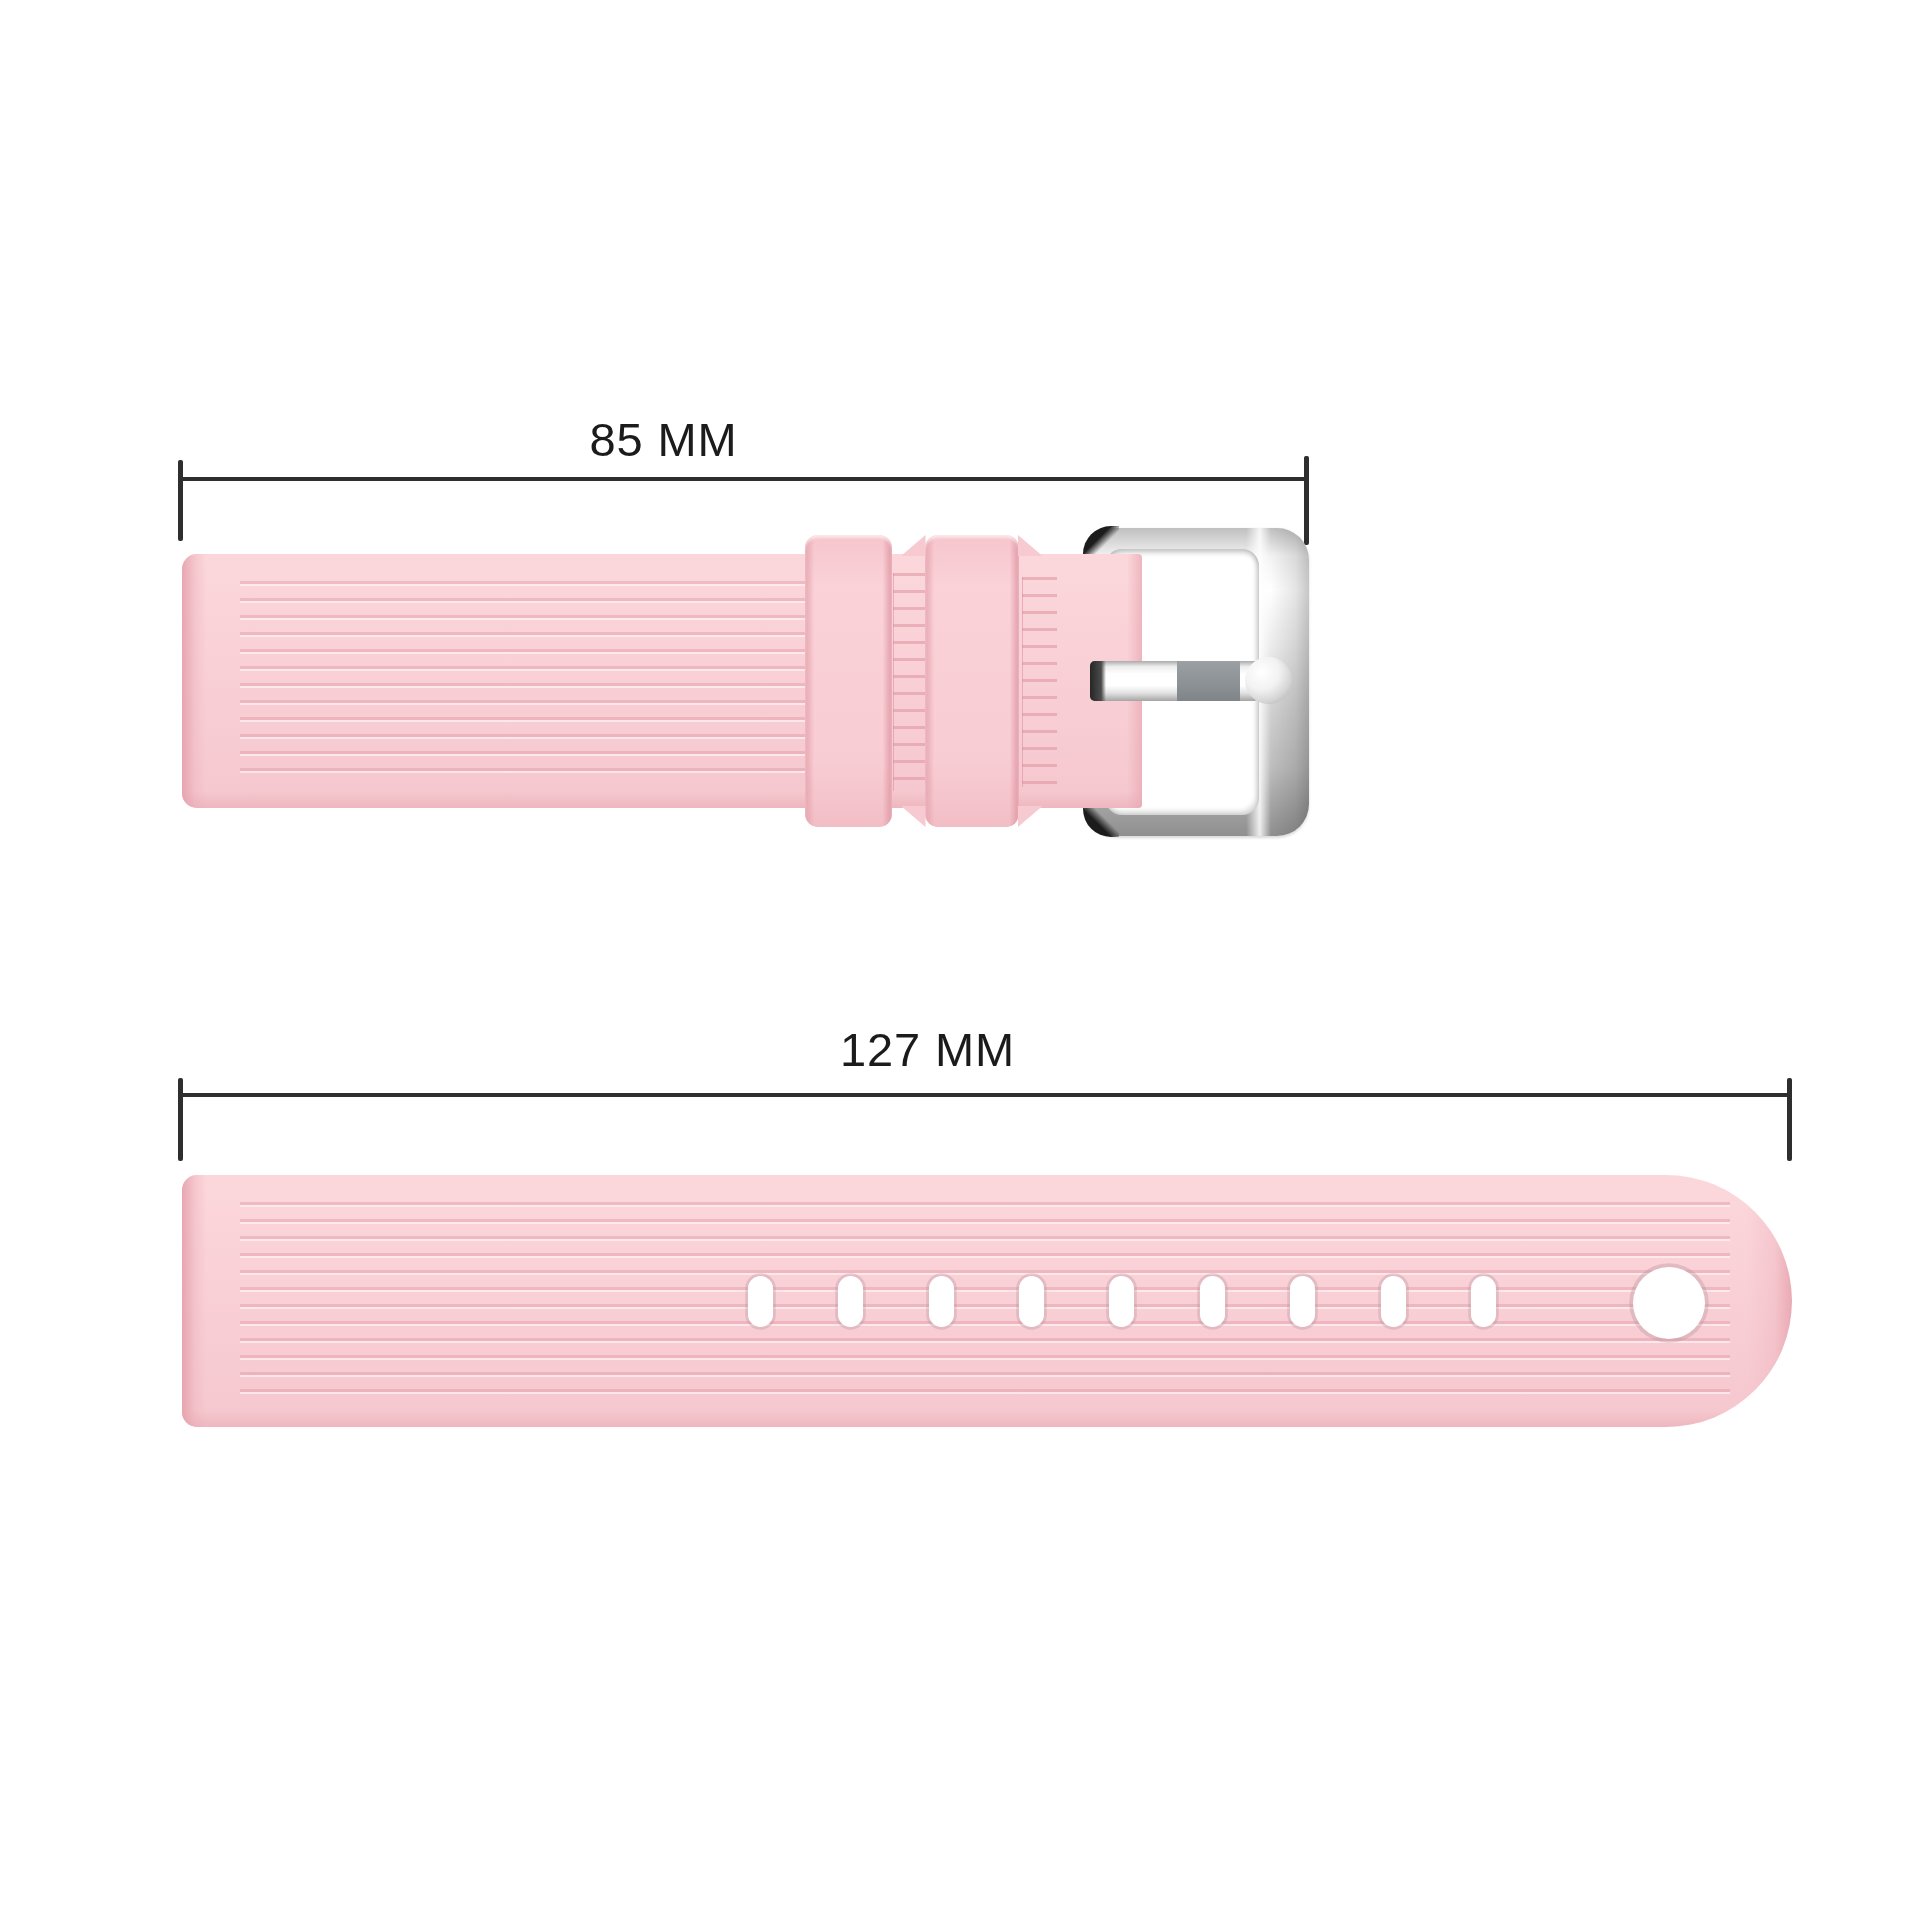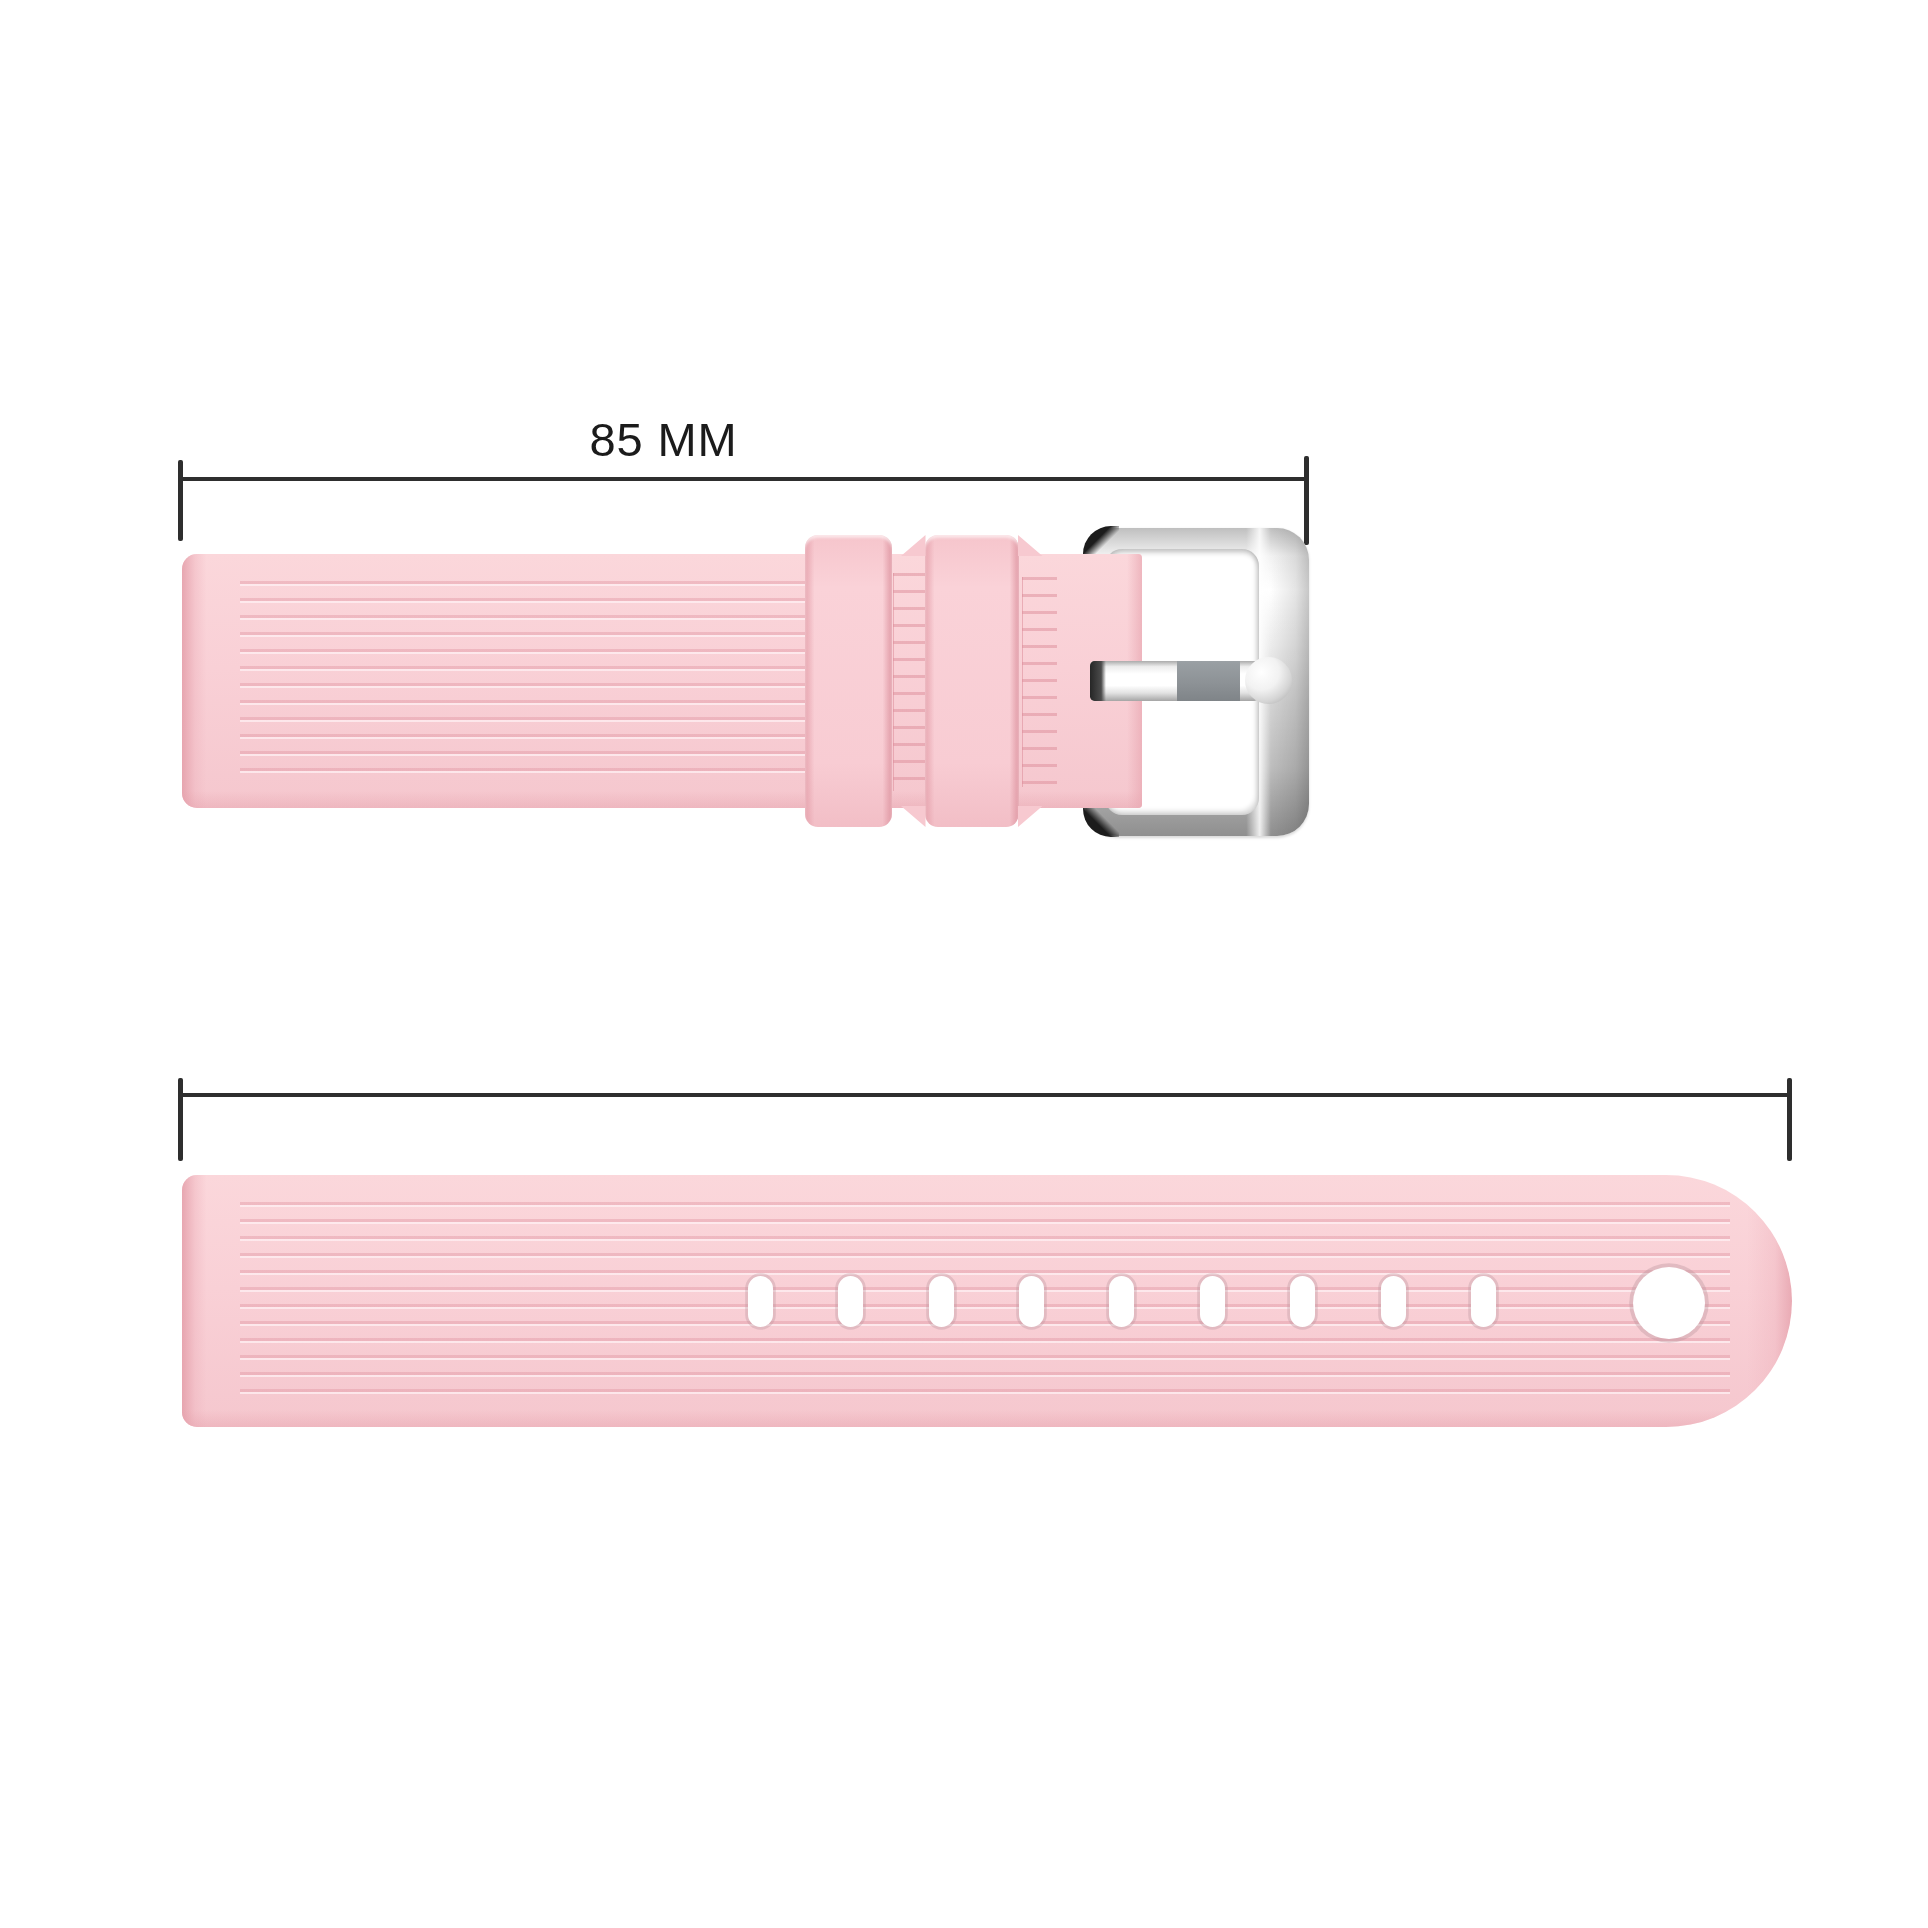--- a/index.html
+++ b/index.html
@@ -221,20 +221,21 @@
   <div class="wedge z5" style="left:1018px; top:535px; clip-path:polygon(0 0, 100% 100%, 0 100%);"></div>
   <div class="wedge z5" style="left:901px; top:806px; clip-path:polygon(0 0, 100% 0, 100% 100%);"></div>
   <div class="wedge z5" style="left:1018px; top:806px; clip-path:polygon(0 0, 100% 0, 0 100%);"></div>
 
   <div class="prong-bar">
     <div class="prong-cap"></div>
     <div class="prong-gray"></div>
   </div>
   <div class="prong-tip"></div>
 
+  <div class="dim-label" style="left:739px; top:1022px;">127 MM</div>
   <div class="dim-line" style="left:180px; top:1093px; width:1611px;"></div>
   <div class="dim-tick" style="left:178px; top:1078px; height:83px;"></div>
   <div class="dim-tick" style="left:1787px; top:1078px; height:83px;"></div>
 
   <div class="strap-body" style="left:182px; top:1175px; width:1610px; height:252px; border-radius:15px 126px 126px 15px;">
     <div class="edge-left"></div>
     <div class="edge-right-curve"></div>
     <div class="edge-bottom"></div>
     <div class="ridges" style="left:58px; top:27px; right:62px; bottom:24.5px;"></div>
     <div id="small-holes">

